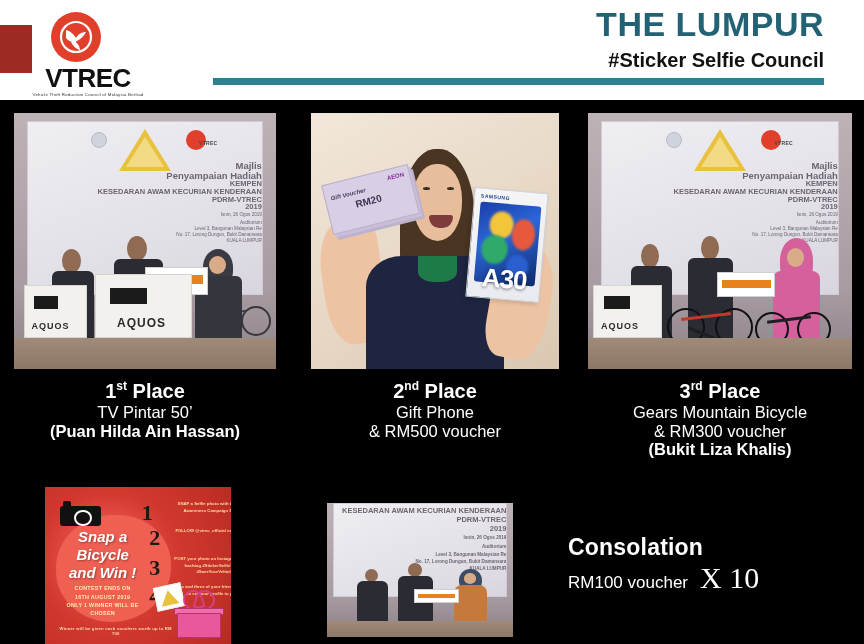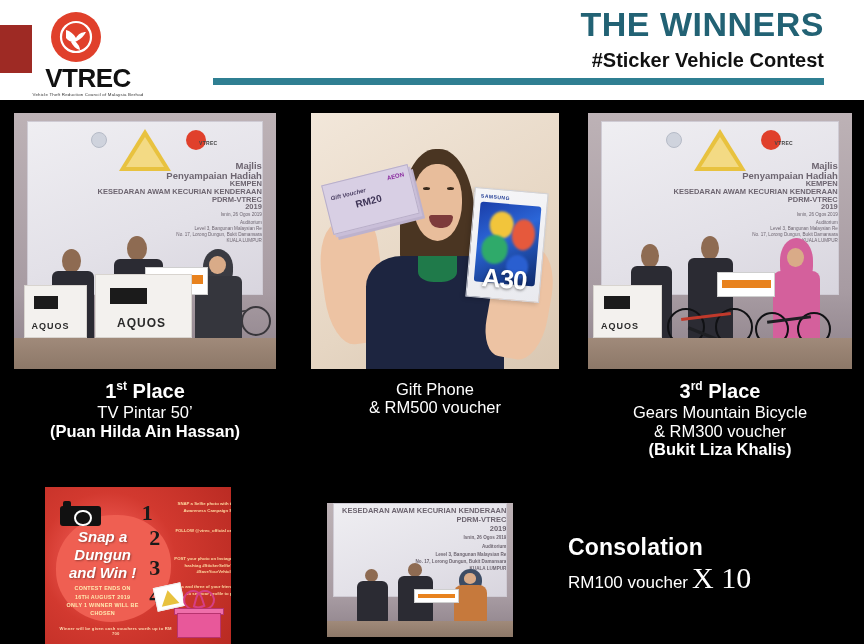--- a/index.html
+++ b/index.html
@@ -307,22 +307,22 @@
       <circle cx="30" cy="27" r="25" fill="#e0402b"></circle>
       <path d="M30 3a25 25 0 0 1 0 50 18 18 0 0 0 0-50z" fill="#c9331f"></path>
       <circle cx="30" cy="27" r="15" fill="none" stroke="#ffffff" stroke-width="2.2"></circle>
       <path d="M20 20c4 1 8 4 10 8 2-4 6-6 10-6-2 4-5 7-9 9-3 2-8 1-11-3 0-3 0-6 0-8z" fill="#ffffff"></path>
       <path d="M28 30c3 3 6 6 6 10-4-1-7-4-9-8 1-1 2-1 3-2z" fill="#ffffff"></path>
     </svg>
     <div class="logo-text">VTREC</div>
     <div class="logo-tag">Vehicle Theft Reduction Council of Malaysia Berhad</div>
   </div>
 
-  <div class="hdr-title">THE WINNERS</div>
-  <div class="hdr-sub">#Sticker Vehicle Contest</div>
+  <div class="hdr-title">THE LUMPUR</div>
+  <div class="hdr-sub">#Sticker Selfie Council</div>
   <div class="hdr-rule"></div>
 </div>
 
 <div class="photo" style="left:14px; top:113px; width:262px; height:256px;">
   <div class="scene">
     <div class="wallbg"></div>
     <div class="screen">
       <div class="slide-tri"></div>
       <div class="slide-tri-in"></div>
       <div class="badge-l"></div>
@@ -474,40 +474,44 @@
 <div class="cap" style="left:14px; top:380px; width:262px;">
   <div class="place">
     <span>1</span><sup>st</sup>
     <span>Place</span>
   </div>
   <div class="prize">TV Pintar 50’</div>
   <div class="name">(Puan Hilda Ain Hassan)</div>
 </div>
 
 <div class="cap" style="left:296px; top:380px; width:278px;">
+  <div class="place">
+    <span>2</span><sup>nd</sup>
+    <span>Place</span>
+  </div>
   <div class="prize">Gift Phone</div>
   <div class="prize">&amp; RM500 voucher</div>
 </div>
 
 <div class="cap" style="left:585px; top:380px; width:270px;">
   <div class="place">
     <span>3</span><sup>rd</sup>
     <span>Place</span>
   </div>
   <div class="prize">Gears Mountain Bicycle</div>
   <div class="prize">&amp; RM300 voucher</div>
   <div class="name">(Bukit Liza Khalis)</div>
 </div>
 
 <div class="poster" style="left:45px; top:487px; width:186px; height:157px;">
   <div class="pblob"></div>
   <div class="cam-icon"></div>
 
   <div class="snap-t snap1">Snap a</div>
-  <div class="snap-t snap2">Dungun</div>
+  <div class="snap-t snap2">Bicycle</div>
   <div class="snap-t snap3">and Win !</div>
 
   <div class="contest-end">
     <div>CONTEST ENDS ON</div>
     <div>16TH AUGUST 2019</div>
     <div>ONLY 1 WINNER WILL BE CHOSEN</div>
   </div>
 
   <div class="pnum" style="left:52%; top:8%;">1</div>
   <div class="pnum" style="left:56%; top:24%;">2</div>
@@ -563,17 +567,17 @@
 
     <div class="cheque" style="left:47%; top:64%; width:24%; height:11%;">
       <div class="band"></div>
     </div>
     <div class="floor"></div>
   </div>
 </div>
 
 <div class="consol" style="left:568px; top:534px;">
   <div class="c-title">Consolation</div>
-  <div style="display:flex; align-items:baseline; gap:4px;">
+  <div style="display:flex; align-items:baseline; gap:12px;">
     <span class="c-sub">RM100 voucher</span>
     <span class="c-x">X 10</span>
   </div>
 </div>
 
 </body></html>

